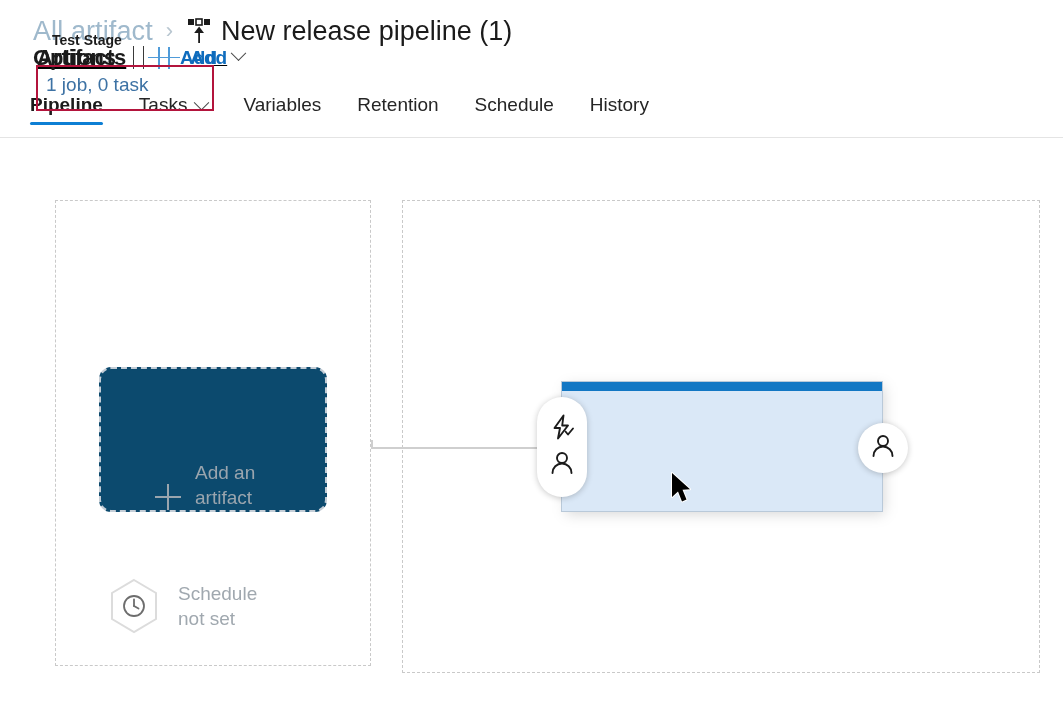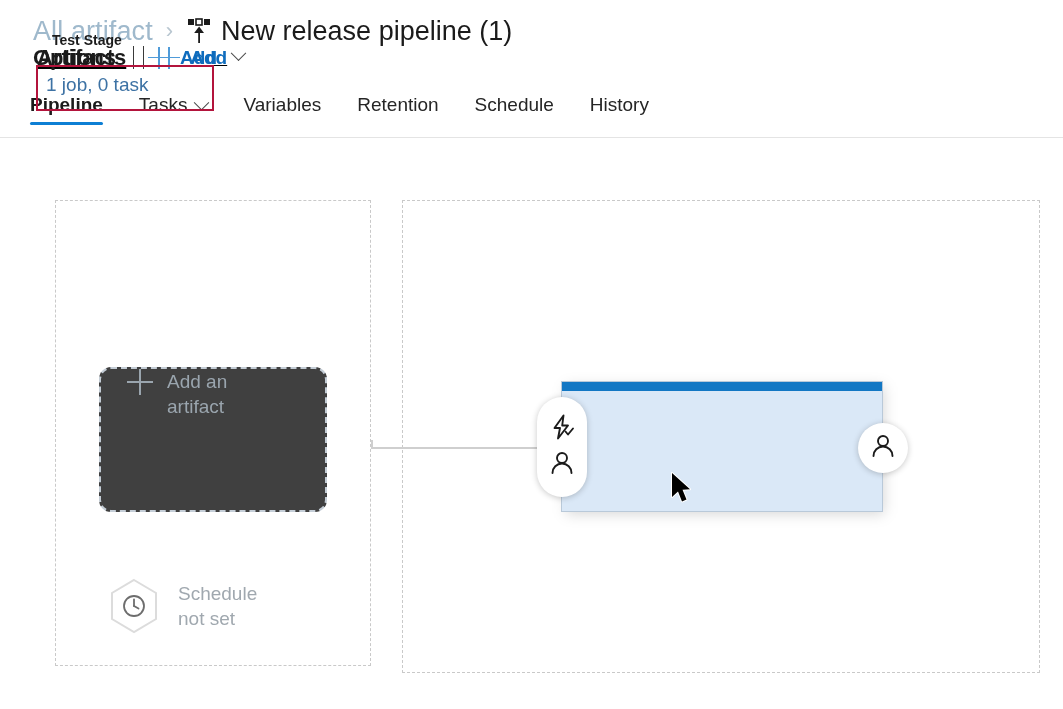--- a/index.html
+++ b/index.html
@@ -137,23 +137,24 @@
     margin-left: 16px;
   }
 
   
   .add-artifact {
     position: absolute;
     left: 99px; top: 367px;
     width: 228px; height: 145px;
     border: 2px dashed #c4cdd6;
     border-radius: 12px;
-    background: #404040;
-    display: flex; align-items: flex-start;
-    cursor: pointer;
+    background: #0c4a6e;
+    display: flex; align-items: flex-end;
+    cursor: pointer;
+    padding-left: 28px;
   }
   .aa-plus {
     position: relative;
     width: 26px; height: 26px;
     margin-left: 26px; margin-right: 14px;
     flex: 0 0 auto;
   }
   .aa-plus::before, .aa-plus::after {
     content: ""; position: absolute; background: #9aa5ae;
   }

